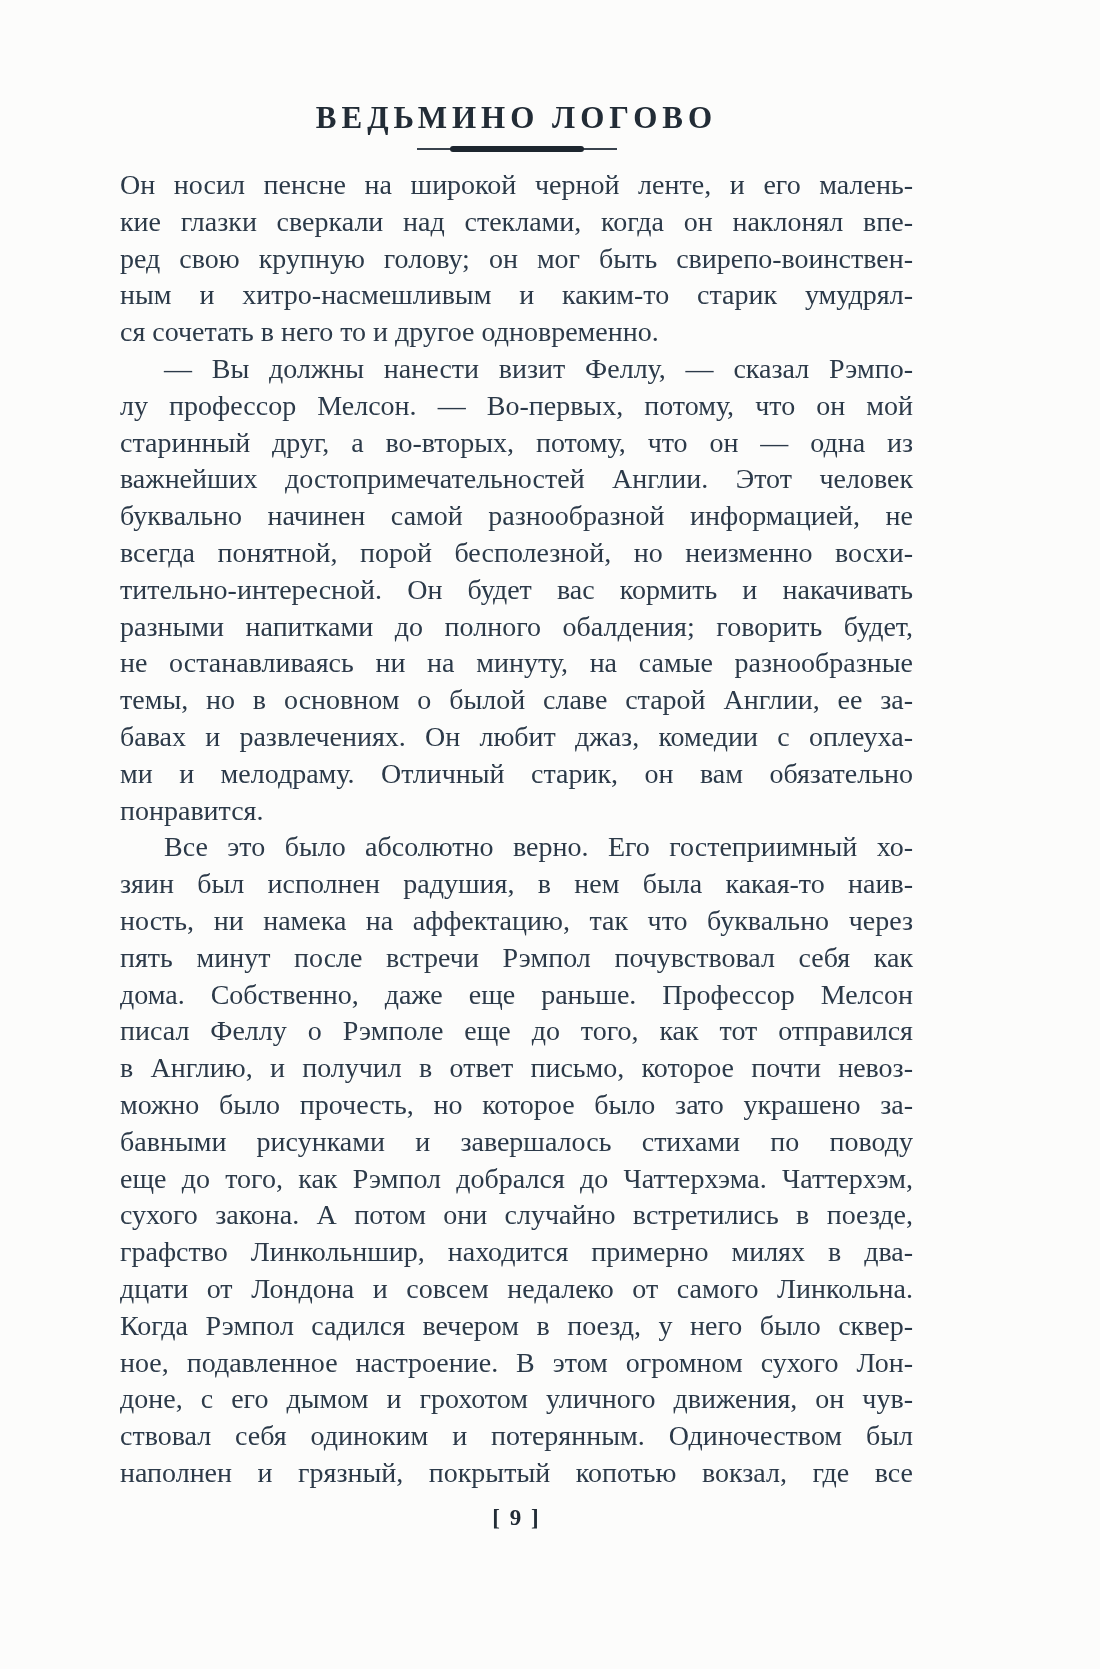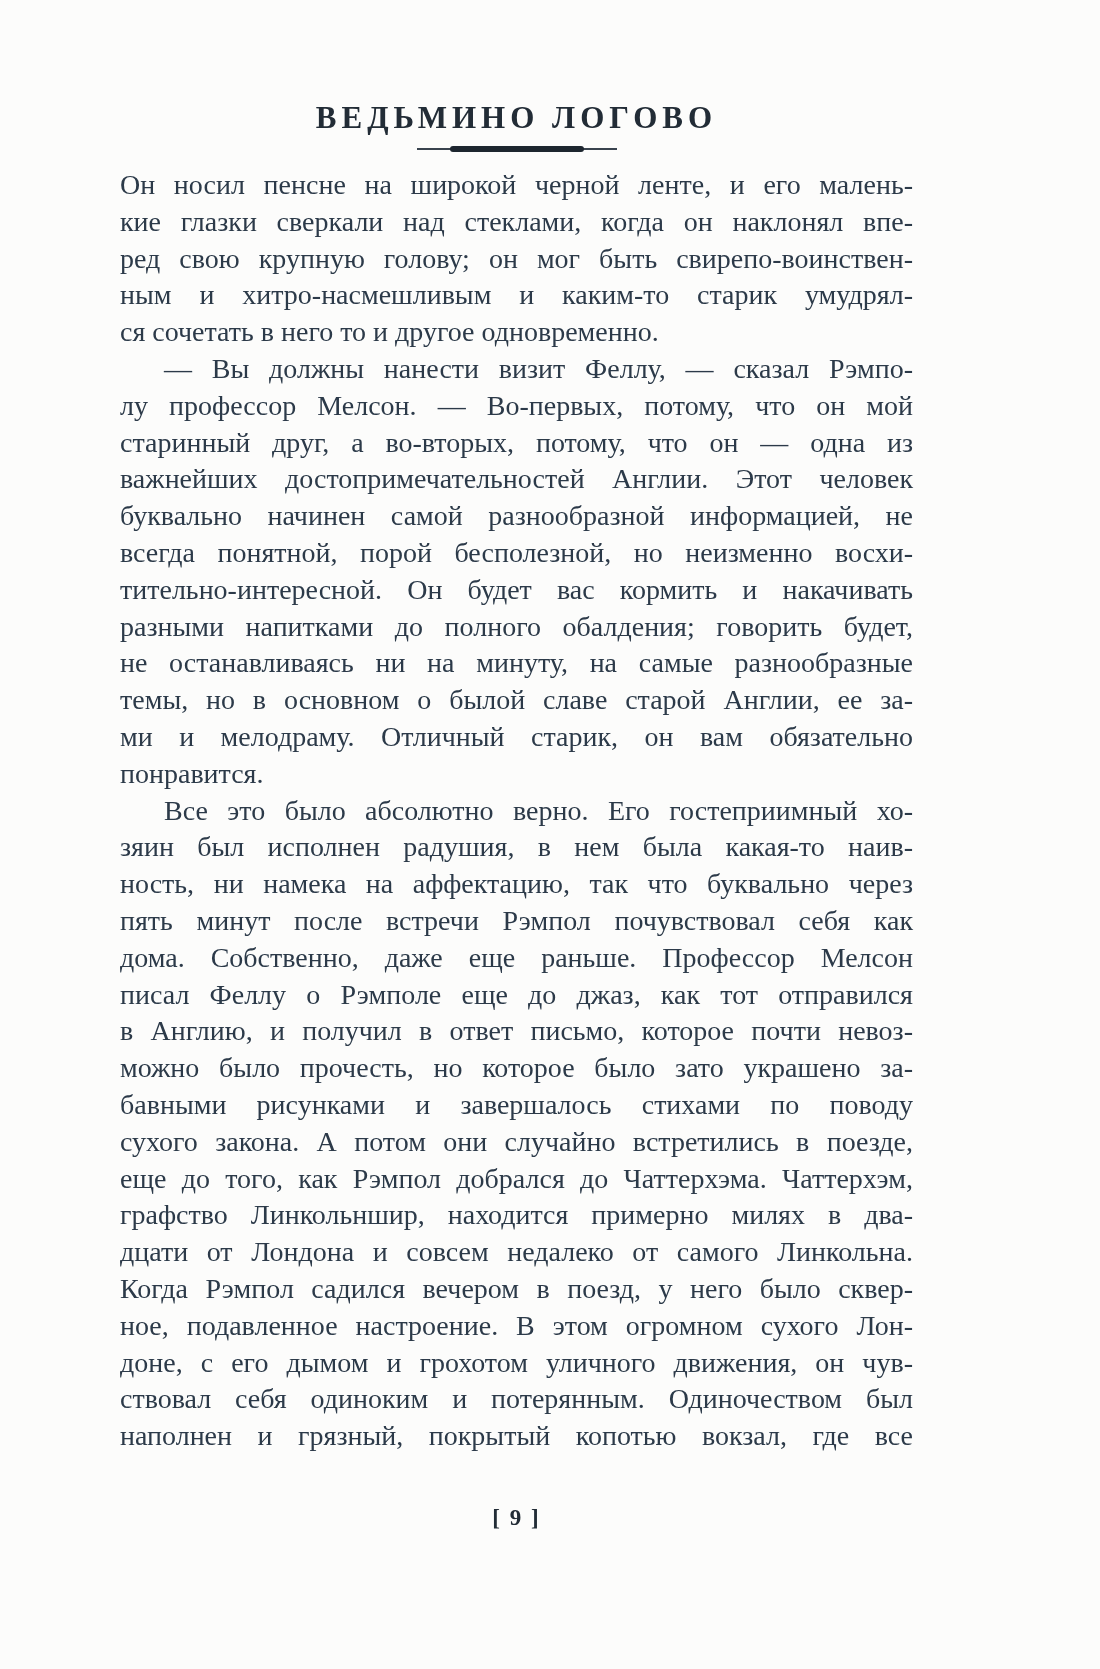--- a/index.html
+++ b/index.html
@@ -118,36 +118,37 @@
       <div class="line indent">— Вы должны нанести визит Феллу, — сказал Рэмпо-</div>
       <div class="line">лу профессор Мелсон. — Во-первых, потому, что он мой</div>
       <div class="line">старинный друг, а во-вторых, потому, что он — одна из</div>
       <div class="line">важнейших достопримечательностей Англии. Этот человек</div>
       <div class="line">буквально начинен самой разнообразной информацией, не</div>
       <div class="line">всегда понятной, порой бесполезной, но неизменно восхи-</div>
       <div class="line">тительно-интересной. Он будет вас кормить и накачивать</div>
       <div class="line">разными напитками до полного обалдения; говорить будет,</div>
       <div class="line">не останавливаясь ни на минуту, на самые разнообразные</div>
       <div class="line">темы, но в основном о былой славе старой Англии, ее за-</div>
+      <div class="line">бавах и развлечениях. Он любит джаз, комедии с оплеуха-</div>
       <div class="line">ми и мелодраму. Отличный старик, он вам обязательно</div>
       <div class="line last">понравится.</div>
     </div>
 
     <div class="para">
       <div class="line indent">Все это было абсолютно верно. Его гостеприимный хо-</div>
       <div class="line">зяин был исполнен радушия, в нем была какая-то наив-</div>
       <div class="line">ность, ни намека на аффектацию, так что буквально через</div>
       <div class="line">пять минут после встречи Рэмпол почувствовал себя как</div>
       <div class="line">дома. Собственно, даже еще раньше. Профессор Мелсон</div>
-      <div class="line">писал Феллу о Рэмполе еще до джаз, как тот отправился</div>
+      <div class="line">писал Феллу о Рэмполе еще до того, как тот отправился</div>
       <div class="line">в Англию, и получил в ответ письмо, которое почти невоз-</div>
       <div class="line">можно было прочесть, но которое было зато украшено за-</div>
       <div class="line">бавными рисунками и завершалось стихами по поводу</div>
+      <div class="line">еще до того, как Рэмпол добрался до Чаттерхэма. Чаттерхэм,</div>
       <div class="line">сухого закона. А потом они случайно встретились в поезде,</div>
-      <div class="line">еще до того, как Рэмпол добрался до Чаттерхэма. Чаттерхэм,</div>
       <div class="line">графство Линкольншир, находится примерно милях в два-</div>
       <div class="line">дцати от Лондона и совсем недалеко от самого Линкольна.</div>
       <div class="line">Когда Рэмпол садился вечером в поезд, у него было сквер-</div>
       <div class="line">ное, подавленное настроение. В этом огромном сухого Лон-</div>
       <div class="line">доне, с его дымом и грохотом уличного движения, он чув-</div>
       <div class="line">ствовал себя одиноким и потерянным. Одиночеством был</div>
       <div class="line">наполнен и грязный, покрытый копотью вокзал, где все</div>
     </div>
 
   </main>

